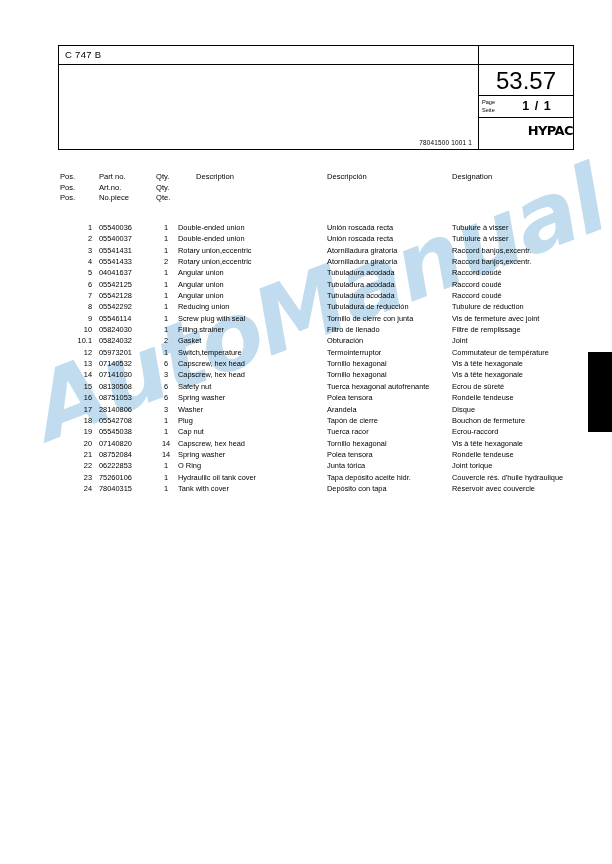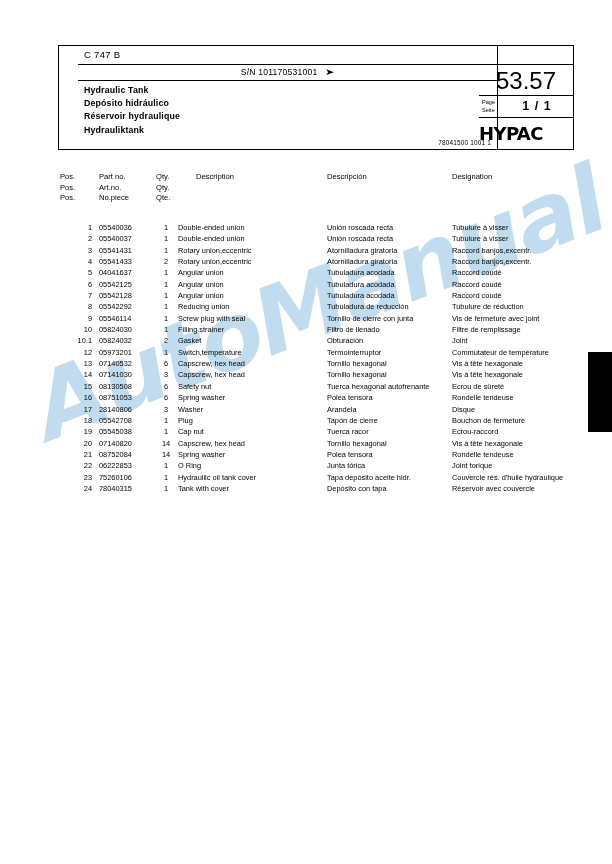--- a/index.html
+++ b/index.html
@@ -62,21 +62,20 @@
     z-index: 10;
     background: transparent;
   }
   .hdr-left {
     position: absolute;
     left: 0; top: 0;
     width: 420px;
     height: 100%;
     box-sizing: border-box;
     border-right: 1.4px solid #000;
-    margin-left: 19px;
   }
   .hdr-model-row {
     position: absolute;
     left: 0; top: 0;
     width: 100%;
     height: 19px;
     box-sizing: border-box;
     border-bottom: 1.4px solid #000;
   }
   .hdr-model {
@@ -185,22 +184,22 @@
     letter-spacing: 1px;
   }
   .hr-brand {
     top: 72px;
     height: 31px;
   }
   .hr-brandtext {
     position: absolute;
     left: 0; right: 0;
     top: 5px;
-    text-align: left;
-    font-size: 18px;
+    text-align: right;
+    font-size: 13px;
     font-weight: 700;
     letter-spacing: -0.6px;
     font-family: "DejaVu Sans", sans-serif;
   }
 
   
   .col-head {
     position: absolute;
     top: 172px;
     z-index: 10;
@@ -266,32 +265,21 @@
   </div>
 
   <div class="header-block">
 
     <div class="hdr-left">
 
       <div class="hdr-model-row">
         <span class="hdr-model">C 747 B</span>
       </div>
 
-      <div class="hdr-sn-row">
-        <div class="hdr-sn">
-          <span>S/N 101170531001</span><span class="arrow">➤</span>
-        </div>
-      </div>
-
-      <div class="hdr-titles">
-        <div>Hydraulic Tank</div>
-        <div>Depósito hidráulico</div>
-        <div>Réservoir hydraulique</div>
-        <div>Hydrauliktank</div>
-      </div>
+
 
       <div class="hdr-docno">78041500 1001 1</div>
     </div>
 
     <div class="hdr-right">
       <div class="hr-cell hr-blank"></div>
 
       <div class="hr-cell hr-group">
         <div class="hr-groupnum">53.57</div>
       </div>

